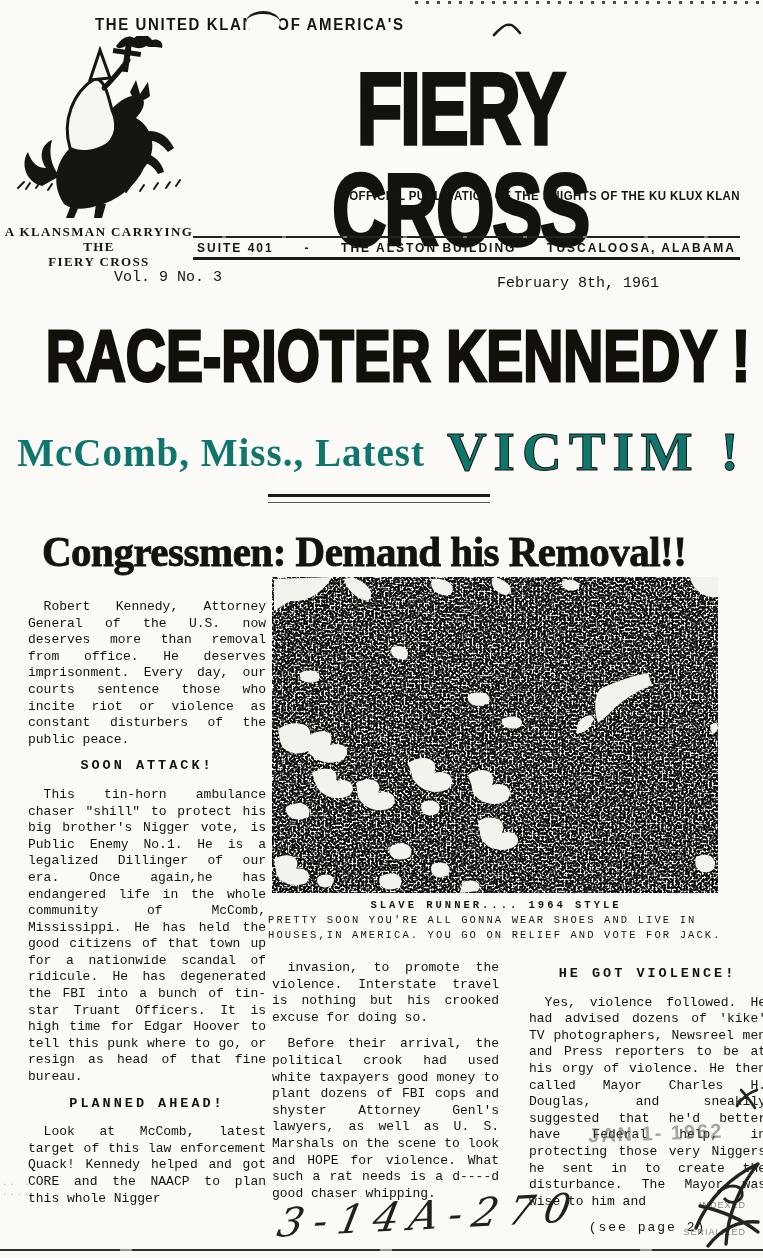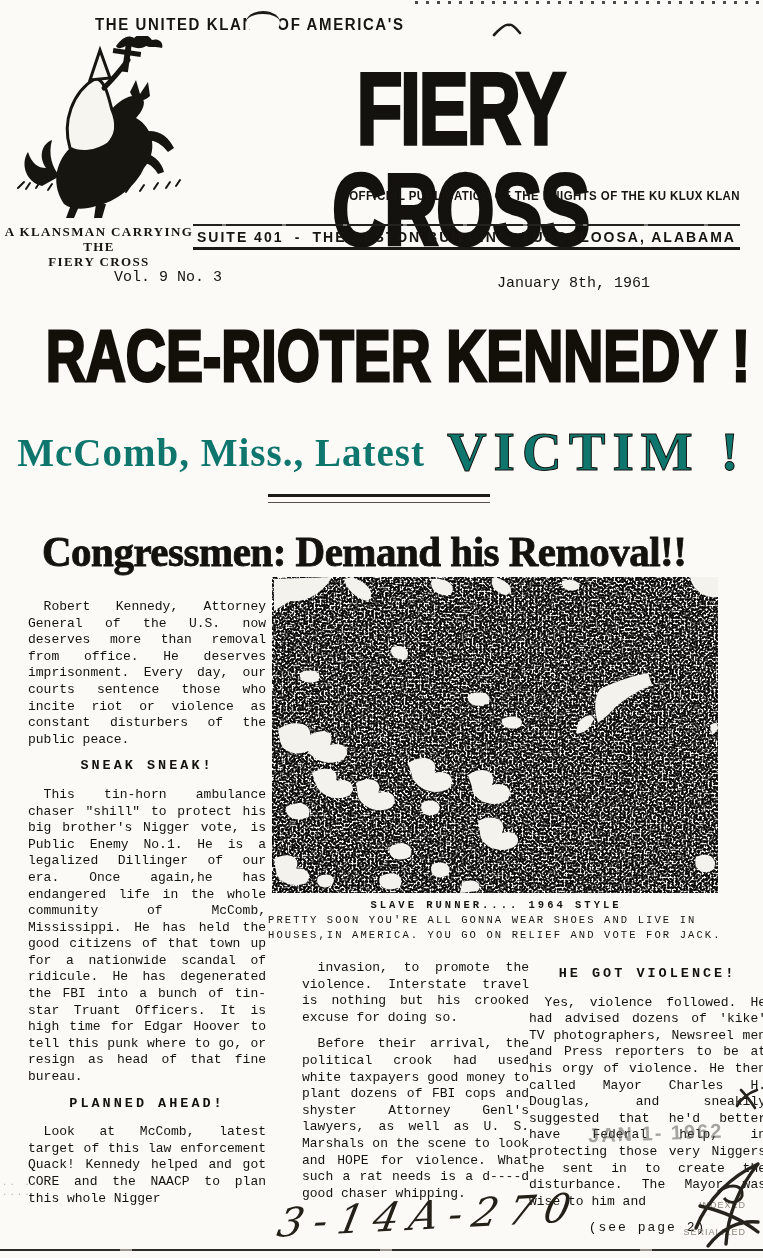--- a/index.html
+++ b/index.html
@@ -24,21 +24,21 @@
   .kicker{left:95px;top:15px;font-size:15px;font-weight:bold;letter-spacing:1.6px;
     transform:scaleY(1.05);transform-origin:left top;}
   .kicker-blob{left:246px;top:11px;width:34px;height:20px;background:#fbfaf7;border-radius:50%;
     border-top:3px solid #1d1b16;}
   .masthead-title{left:180px;top:58px;width:560px;text-align:center;
     font-size:92px;font-weight:bold;letter-spacing:-3px;line-height:1;
     transform:scale(0.82,1.1);transform-origin:center top;
     -webkit-text-stroke:3px #14120e;color:#14120e;}
   .subtitle{left:348px;top:190px;width:392px;text-align:right;
     font-size:11.5px;font-weight:bold;letter-spacing:0.4px;transform:scaleY(1.05);}
-  .addr{left:193px;top:224px;width:547px;font-weight:bold;font-size:14px;letter-spacing:2px;}
+  .addr{left:193px;top:236px;width:547px;font-weight:bold;font-size:12px;letter-spacing:2px;}
   .addr .rule-top{height:0;border-top:2px solid #24221d;margin-bottom:2px;
     border-image:repeating-linear-gradient(90deg,#24221d 0 30px,#777 30px 34px,#24221d 34px 60px) 1;}
   .addr .row{display:flex;justify-content:space-between;padding:1px 4px 2px 4px;}
   .addr .rule-bot{height:0;border-top:3px solid #1c1a15;}
 
   
   .logo{left:12px;top:36px;width:178px;height:186px;}
   .logo-caption{left:4px;top:224px;width:190px;text-align:center;
     font-family:"Liberation Serif",serif;font-size:13px;letter-spacing:1.4px;line-height:15px;font-weight:bold;}
   .caret{left:492px;top:22px;width:30px;height:15px;}
@@ -63,21 +63,21 @@
     font-size:41px;font-weight:bold;letter-spacing:-0.5px;color:#14120c;
     transform:scaleY(1.05);transform-origin:left top;
     -webkit-text-stroke:0.8px #14120c;}
 
   
   .col{font-size:13px;line-height:16.6px;text-align:justify;color:#14120e;}
   .col p{margin:0 0 10px 0;text-indent:2ch;}
   .col .colhead{display:block;text-align:center;font-weight:bold;letter-spacing:3px;
     margin:6px 0 12px 0;text-indent:0;font-size:13.5px;}
   .left-col{left:28px;top:590px;width:238px;margin-top:9px;}
-  .mid-col{left:272px;top:960px;width:227px;margin-left:30px;}
+  .mid-col{left:272px;top:960px;width:227px;}
   .right-col{left:502px;top:960px;width:237px;margin-left:27px;}
   .continued{display:block;text-align:center;text-indent:0;letter-spacing:2px;margin-top:2px;}
 
   
   .photo{left:272px;top:577px;width:446px;height:316px;background:#0b0a09;}
   .photo svg{display:block;width:100%;height:100%;}
   .caption{left:268px;top:898px;width:456px;font-size:10.5px;line-height:15px;color:#17150f;}
   .caption .cap-title{display:block;text-align:center;letter-spacing:3px;font-weight:bold;}
   .caption .cap-line{display:block;text-align:left;letter-spacing:2.1px;}
 
@@ -151,33 +151,33 @@
   <div class="row">
     <span>SUITE 401</span>
     <span>-</span>
     <span>THE ALSTON BUILDING</span>
     <span>TUSCALOOSA, ALABAMA</span>
   </div>
   <div class="rule-bot"></div>
 </div>
 
 <div class="abs vol mono">Vol. 9 No. 3</div>
-<div class="abs date mono">January 8th, 1961</div>
+<div class="abs date mono">February 8th, 1961</div>
 
 <div class="abs main-head">RACE-RIOTER KENNEDY !</div>
 <div class="abs sub-head serif">
   <span class="s1">McComb, Miss., Latest</span>
   <span class="s2">VICTIM !</span>
 </div>
 <div class="abs double-rule"></div>
 <div class="abs section-head serif">Congressmen: Demand his Removal!!</div>
 
 <div class="abs left-col col mono">
   <p>Robert Kennedy, Attorney General of the U.S. now deserves more than removal from office. He deserves imprisonment. Every day, our courts sentence those who incite riot or violence as constant disturbers of the public peace.</p>
-  <span class="colhead">SNEAK  SNEAK!</span>
+  <span class="colhead">SOON  ATTACK!</span>
   <p>This tin-horn ambulance chaser "shill" to protect his big brother's Nigger vote, is Public Enemy No.1. He is a legalized Dillinger of our era. Once again,he has endangered life in the whole community of McComb, Mississippi. He has held the good citizens of that town up for a nationwide scandal of ridicule. He has degenerated the FBI into a bunch of tin-star Truant Officers. It is high time for Edgar Hoover to tell this punk where to go, or resign as head of that fine bureau.</p>
   <span class="colhead">PLANNED AHEAD!</span>
   <p>Look at McComb, latest target of this law enforcement Quack! Kennedy helped and got CORE and the NAACP to plan this whole Nigger</p>
 </div>
 
 <div class="abs photo">
   <svg viewBox="0 0 446 316" preserveAspectRatio="none">
     <defs>
       <filter id="speck" x="0" y="0" width="100%" height="100%">
         <feTurbulence type="fractalNoise" baseFrequency="0.5" numOctaves="2" seed="11"></feTurbulence>

